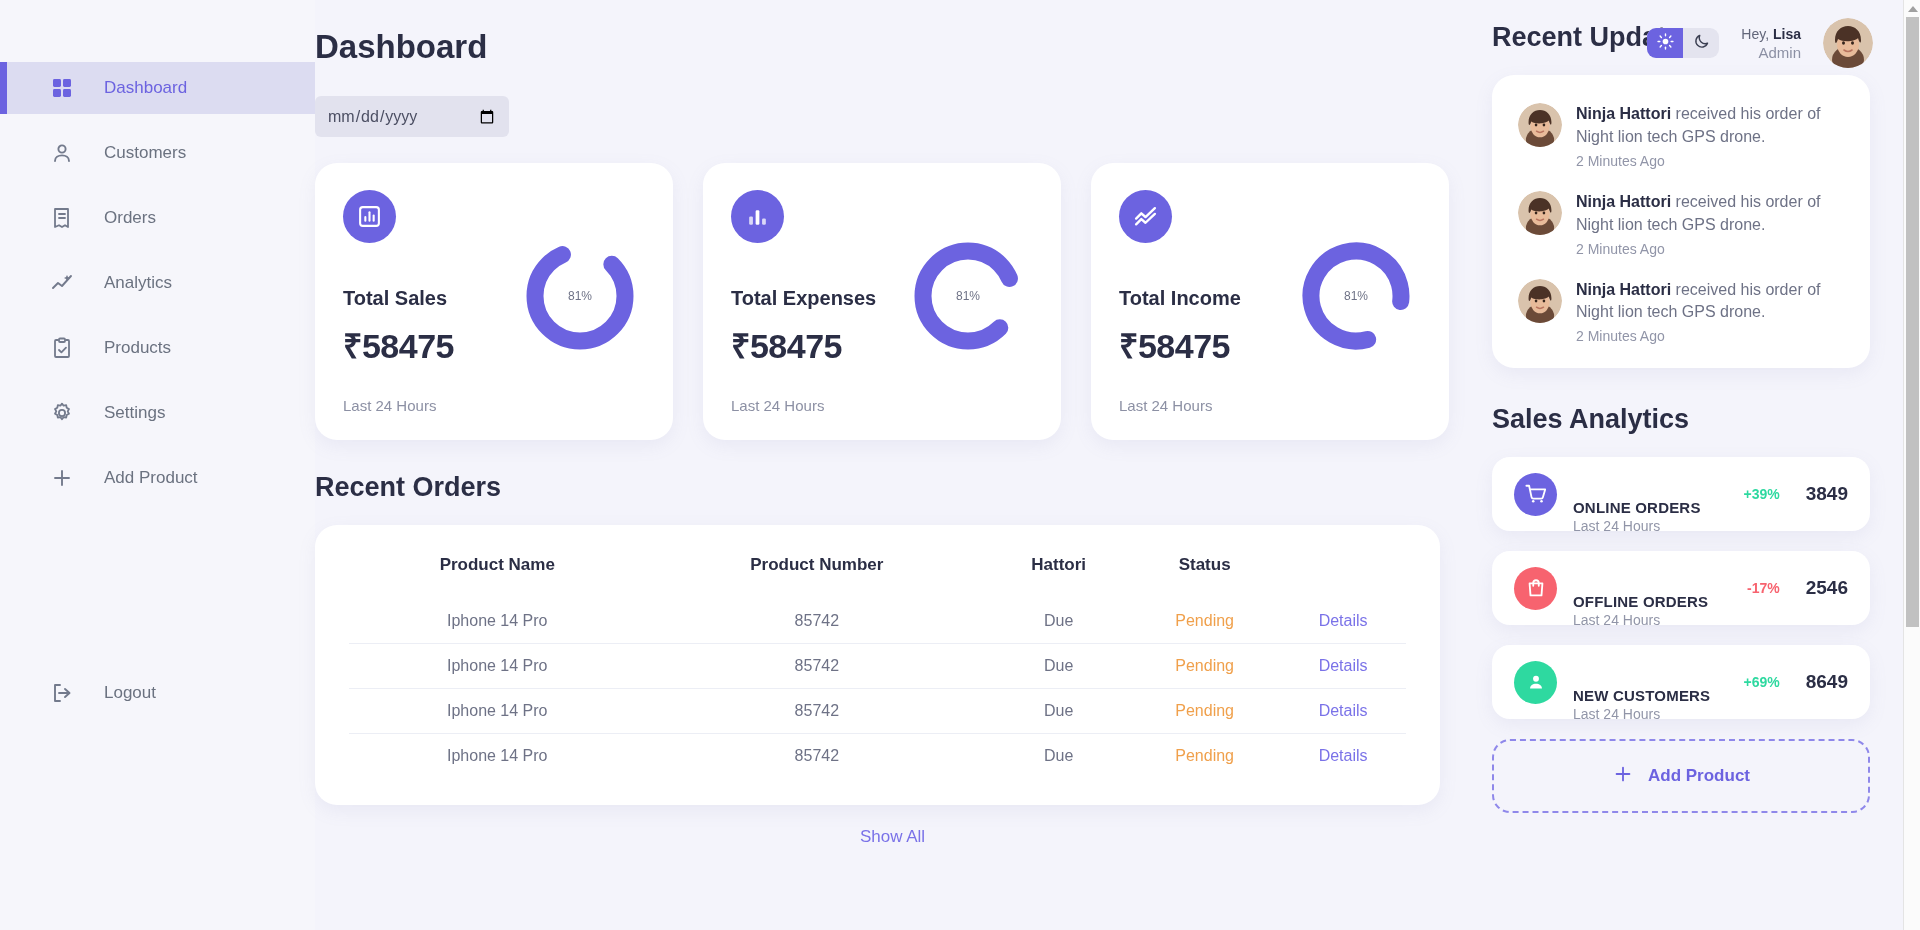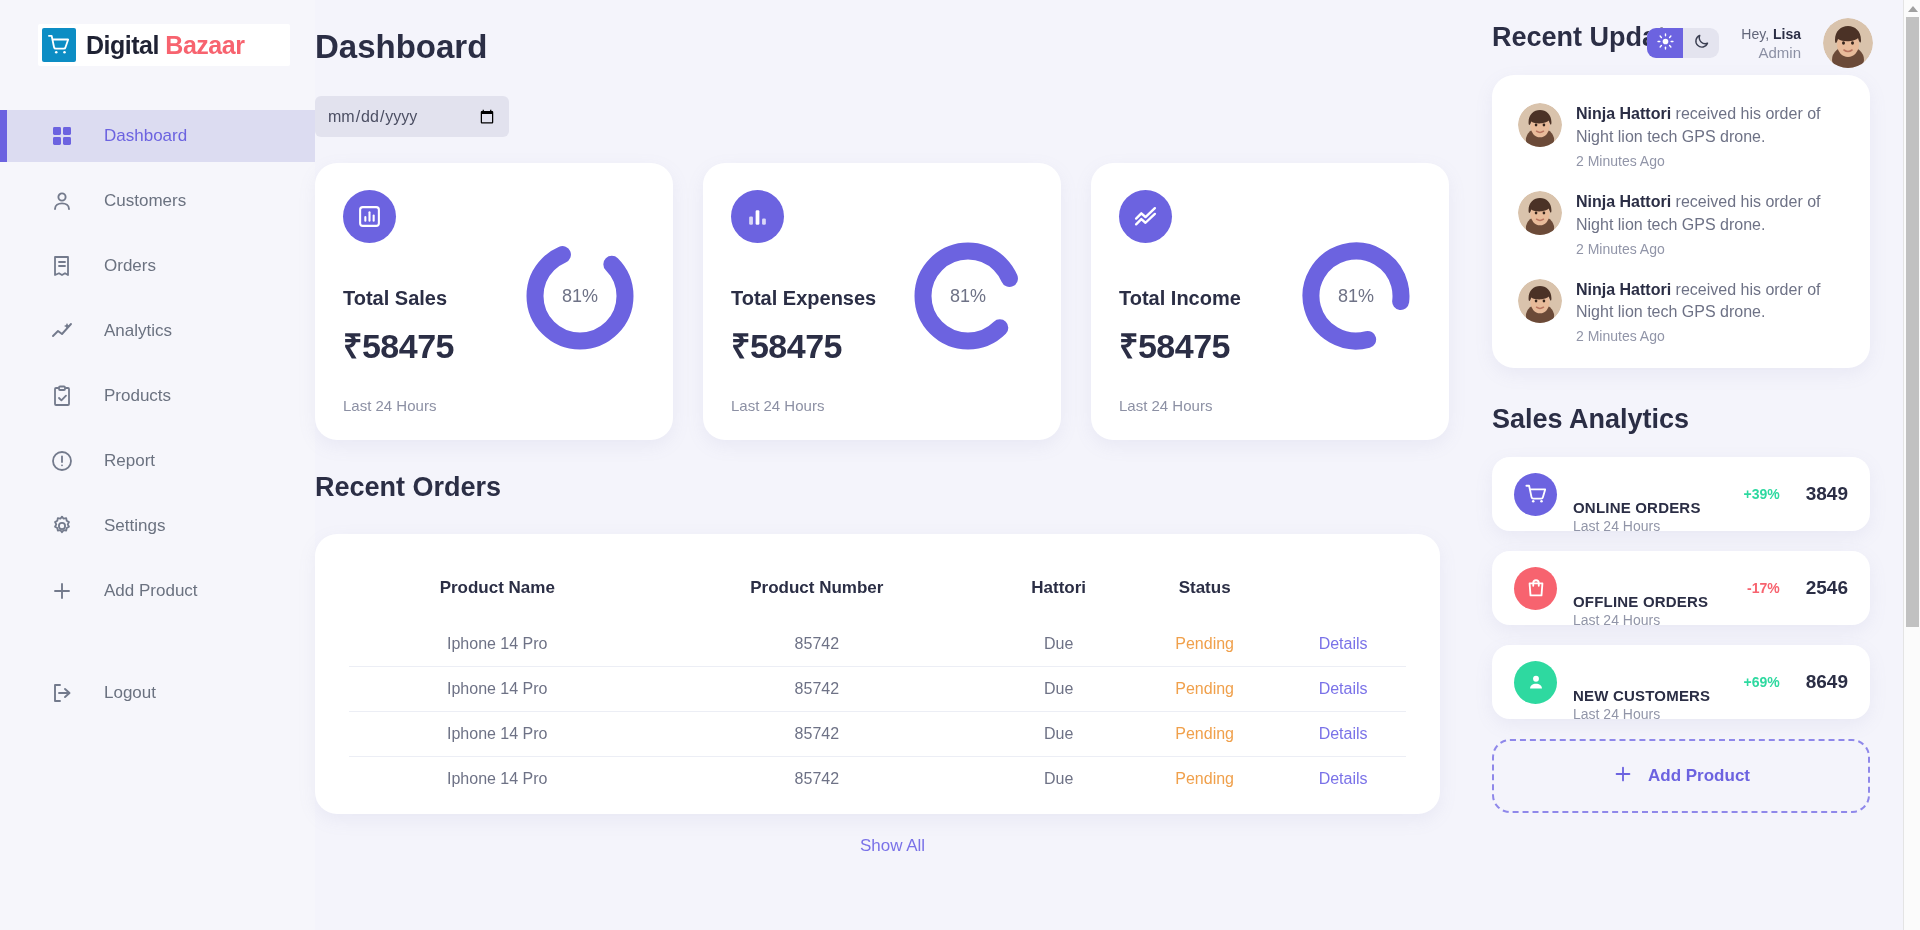--- a/index.html
+++ b/index.html
@@ -148,34 +148,34 @@
     position: absolute; left: 28px; bottom: 26px;
     font-size: 15px; color: #8c90a4;
   }
   .donut {
     position: absolute; right: 34px; top: 74px;
     width: 118px; height: 118px;
   }
   .donut .pct {
     position: absolute; inset: 0;
     display: flex; align-items: center; justify-content: center;
-    font-size: 18px; color: #6e7286;
+    font-size: 12px; color: #6e7286;
   }
 
   .section-title {
     font-size: 27px; font-weight: 700; color: #2b2e45;
     margin: 32px 0 0 0;
   }
   .orders-card {
-    margin-top: 31px;
+    margin-top: 22px;
     width: 1125px; height: 280px;
     background: #fff;
     border-radius: 22px;
     box-shadow: 0 6px 18px rgba(140,140,190,0.10);
-    padding: 40px 34px 0 34px;
+    padding: 26px 34px 0 34px;
   }
   table { width: 100%; border-collapse: collapse; }
   th {
     font-size: 17px; font-weight: 700; color: #2b2e45;
     padding: 4px 0 24px 0; text-align: center;
   }
   td {
     font-size: 16px; color: #6e7286;
     padding: 13px 0; text-align: center;
   }
@@ -268,33 +268,20 @@
   .avatar-lg {
     width: 50px; height: 50px; border-radius: 50%;
     overflow: hidden;
   }
 </style>
 </head>
 <body>
 
 <aside class="sidebar">
 
-  <div class="logo-row">
-    <span class="logo-mark">
-      <svg width="22" height="22" viewBox="0 0 24 24" fill="none" stroke="#ffffff" stroke-width="2" stroke-linecap="round" stroke-linejoin="round">
-        <circle cx="9" cy="20" r="1.4" fill="#fff" stroke="none"></circle>
-        <circle cx="18" cy="20" r="1.4" fill="#fff" stroke="none"></circle>
-        <path d="M1 2h3l2.6 12.4a2 2 0 0 0 2 1.6h8.5a2 2 0 0 0 2-1.6L22 6H5.2"></path>
-      </svg>
-    </span>
-    <span class="logo-text">
-      <span class="a">Digital</span>
-      <span class="b">Bazaar</span>
-    </span>
-  </div>
 
   <nav class="nav">
 
     <div class="nav-item active">
       <span class="ico">
         <svg width="24" height="24" viewBox="0 0 24 24">
             <rect class="filled" x="3" y="3" width="8" height="8" rx="1.4"></rect>
             <rect class="filled" x="13" y="3" width="8" height="8" rx="1.4"></rect>
             <rect class="filled" x="3" y="13" width="8" height="8" rx="1.4"></rect>
             <rect class="filled" x="13" y="13" width="8" height="8" rx="1.4"></rect>
@@ -339,30 +326,20 @@
       <span class="ico">
         <svg width="24" height="24" viewBox="0 0 24 24" fill="none" stroke="#737a8c" stroke-width="1.8" stroke-linecap="round" stroke-linejoin="round">
             <path d="M8 4H6a1 1 0 0 0-1 1v15a1 1 0 0 0 1 1h12a1 1 0 0 0 1-1V5a1 1 0 0 0-1-1h-2"></path>
             <rect x="9" y="2.5" width="6" height="3.5" rx="1"></rect>
             <polyline points="9,14 11.4,16.4 16,11.6"></polyline>
           </svg>
       </span>
       <span>Products</span>
     </div>
 
-    <div class="nav-item">
-      <span class="ico">
-        <svg width="24" height="24" viewBox="0 0 24 24" fill="none" stroke="#737a8c" stroke-width="1.8" stroke-linecap="round">
-            <circle cx="12" cy="12" r="9"></circle>
-            <line x1="12" y1="7.5" x2="12" y2="13"></line>
-            <circle cx="12" cy="16.3" r="0.9" fill="#737a8c" stroke="none"></circle>
-          </svg>
-      </span>
-      <span>Report</span>
-    </div>
 
     <div class="nav-item">
       <span class="ico">
         <svg width="24" height="24" viewBox="0 0 24 24" fill="none" stroke="#737a8c" stroke-width="1.8" stroke-linejoin="round">
             <circle cx="12" cy="12" r="3.1"></circle>
             <path d="M12 2.6l1.6 2.1 2.6-.5.5 2.6 2.3 1.3-1.3 2.3 1.3 2.3-2.3 1.3-.5 2.6-2.6-.5L12 18.2l-1.6-2.1-2.6.5-.5-2.6-2.3-1.3 1.3-2.3-1.3-2.3 2.3-1.3.5-2.6 2.6.5z"></path>
           </svg>
       </span>
       <span>Settings</span>
     </div>

